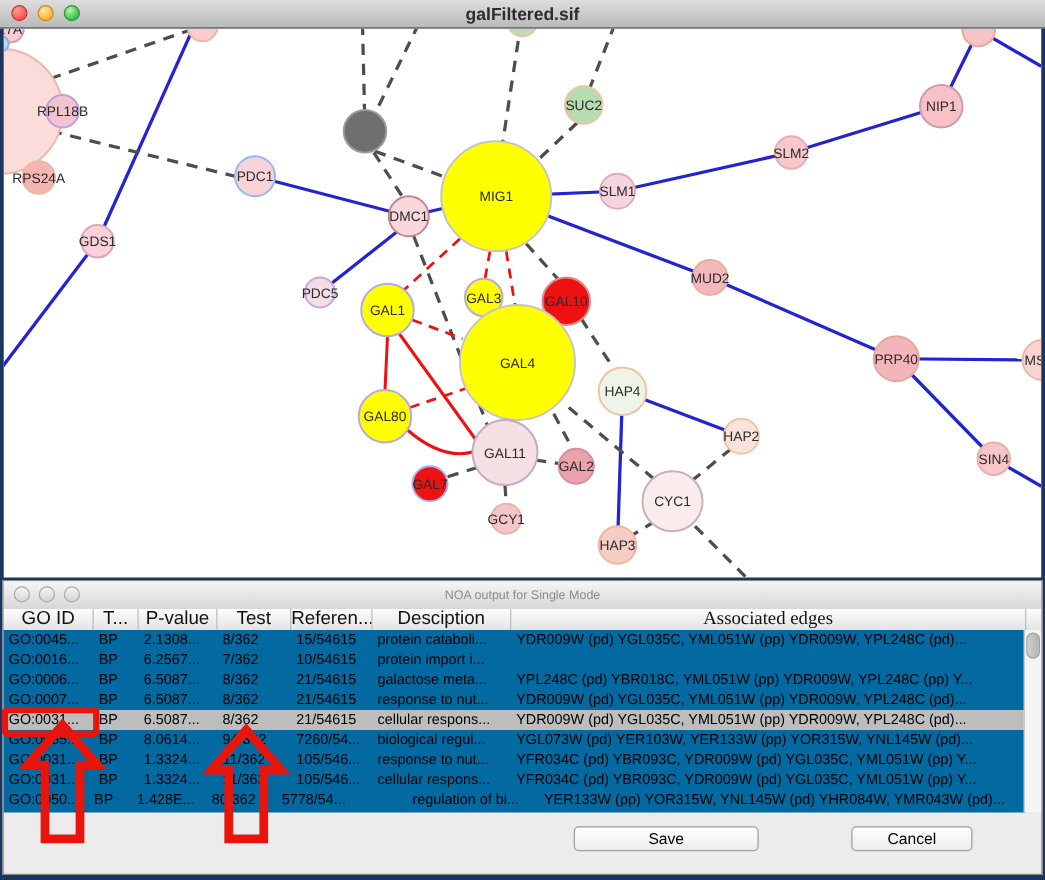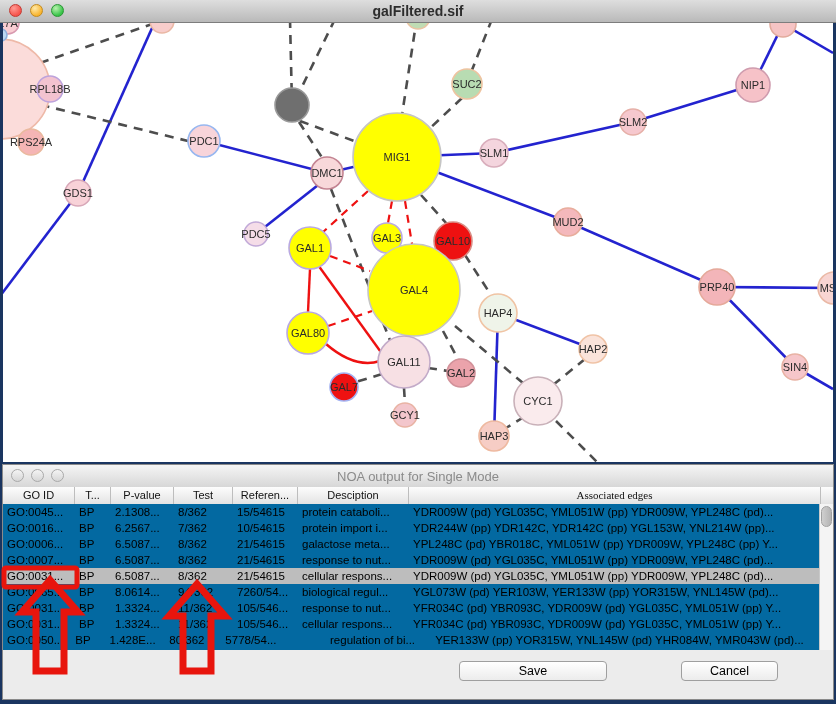--- a/index.html
+++ b/index.html
@@ -20,28 +20,28 @@
   .light.inactive{background:linear-gradient(#f4f4f4,#d6d6d6);border:1px solid #a9a9a9;}
   .graph-canvas{position:absolute;left:3px;right:3px;top:23px;bottom:0;background:#ffffff;overflow:hidden;}
   .graph-canvas svg text{font-family:"Liberation Sans",sans-serif;font-size:11px;fill:#2b2b2b;}
 
   
   .noa-window{position:absolute;left:2px;top:464px;width:832px;height:236px;
     background:#ececec;border:1px solid #8a8a8a;box-sizing:border-box;}
   .noa-titlebar{position:absolute;left:0;top:0;right:0;height:22px;
     background:linear-gradient(#f5f5f5,#d7d7d7);border-bottom:1px solid #9c9c9c;
     display:flex;align-items:center;justify-content:center;}
-  .noa-titlebar .title{font-size:13px;color:#8b8b8b;}
+  .noa-titlebar .title{font-size:10px;color:#8b8b8b;}
   .noa-lights{position:absolute;left:8px;top:4px;display:flex;gap:7px;}
 
   .noa-table{position:absolute;left:0;top:22px;right:0;height:628px;}
   .tbl-header{position:absolute;left:0;top:0;height:17px;right:0;display:flex;
     background:linear-gradient(#fdfdfd,#e3e3e3);border-bottom:1px solid #9e9e9e;}
   .tbl-header .hcell{box-sizing:border-box;border-right:1px solid #bdbdbd;
-    font-size:11px;color:#111;text-align:center;line-height:16px;overflow:hidden;white-space:nowrap;}
+    font-size:15px;color:#111;text-align:center;line-height:16px;overflow:hidden;white-space:nowrap;}
   .tbl-body{position:absolute;left:0;top:17px;width:818px;height:146px;background:#0369a1;overflow:hidden;}
   .trow{display:flex;height:16px;line-height:16px;white-space:nowrap;}
   .trow.selected{background:#bdbdbd;}
   .tcell{box-sizing:border-box;padding-left:4px;font-size:11.5px;color:#000;overflow:hidden;white-space:nowrap;}
   .vscroll{position:absolute;right:0;top:17px;width:14px;height:146px;background:#f4f4f4;
     border-left:1px solid #c9c9c9;box-sizing:border-box;}
   .vthumb{position:absolute;left:1px;right:1px;top:2px;height:21px;background:linear-gradient(90deg,#cfcfcf,#b4b4b4);
     border:1px solid #a0a0a0;border-radius:6px;box-sizing:border-box;}
 
   .btn{position:absolute;height:20px;background:linear-gradient(#ffffff,#ececec);
@@ -282,21 +282,20 @@
           <div class="tcell" style="width: 111px;">protein cataboli...</div>
           <div class="tcell" style="width: 412px;">YDR009W (pd) YGL035C, YML051W (pp) YDR009W, YPL248C (pd)...</div>
         </div>
         <div class="trow">
           <div class="tcell" style="width: 72px;">GO:0016...</div>
           <div class="tcell" style="width: 36px;">BP</div>
           <div class="tcell" style="width: 63px;">6.2567...</div>
           <div class="tcell" style="width: 59px;">7/362</div>
           <div class="tcell" style="width: 65px;">10/54615</div>
           <div class="tcell" style="width: 111px;">protein import i...</div>
-          <div class="tcell" style="width: 412px;">YDR244W (pp) YDR142C, YDR142C (pp) YGL153W, YNL214W (pp)...</div>
         </div>
         <div class="trow">
           <div class="tcell" style="width: 72px;">GO:0006...</div>
           <div class="tcell" style="width: 36px;">BP</div>
           <div class="tcell" style="width: 63px;">6.5087...</div>
           <div class="tcell" style="width: 59px;">8/362</div>
           <div class="tcell" style="width: 65px;">21/54615</div>
           <div class="tcell" style="width: 111px;">galactose meta...</div>
           <div class="tcell" style="width: 412px;">YPL248C (pd) YBR018C, YML051W (pp) YDR009W, YPL248C (pp) Y...</div>
         </div>

